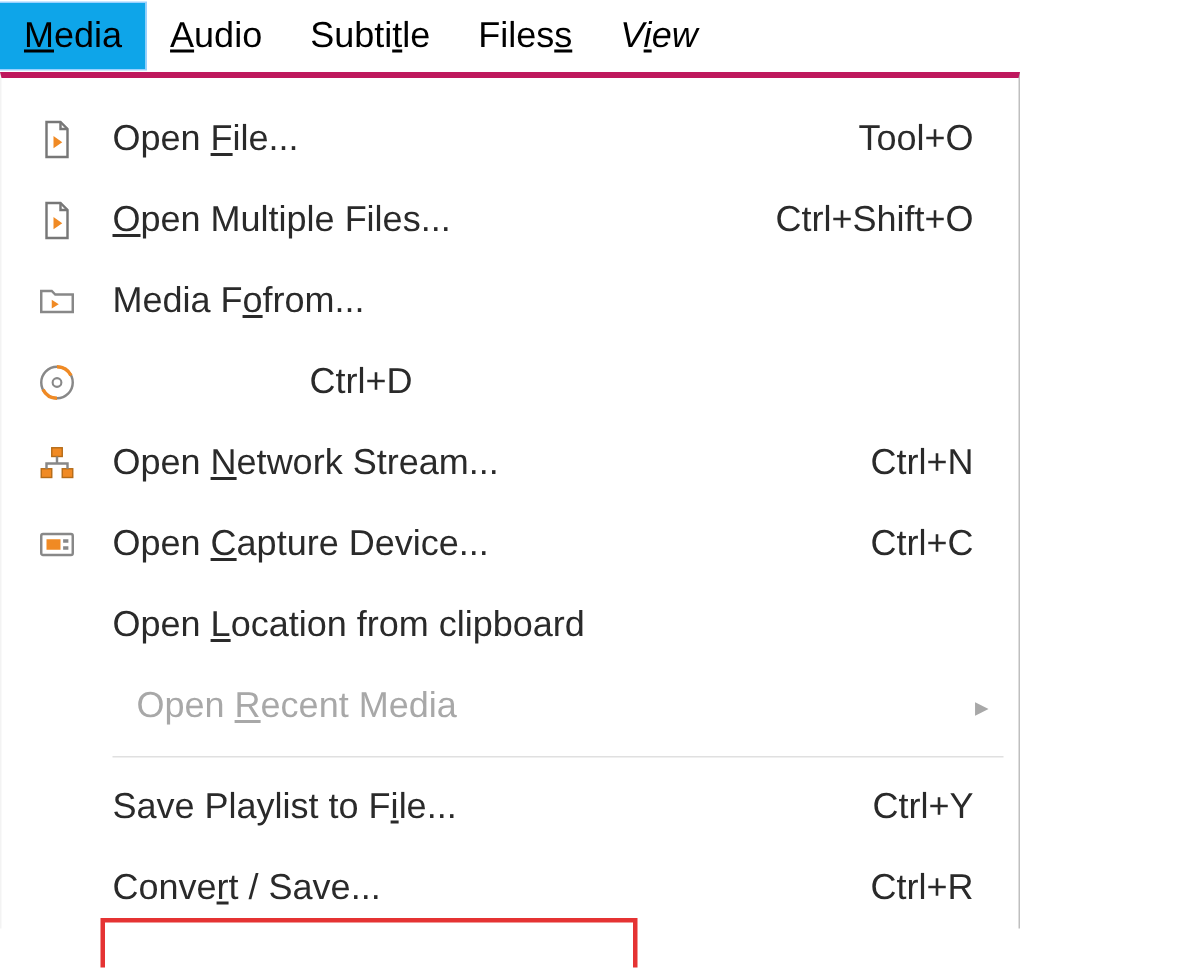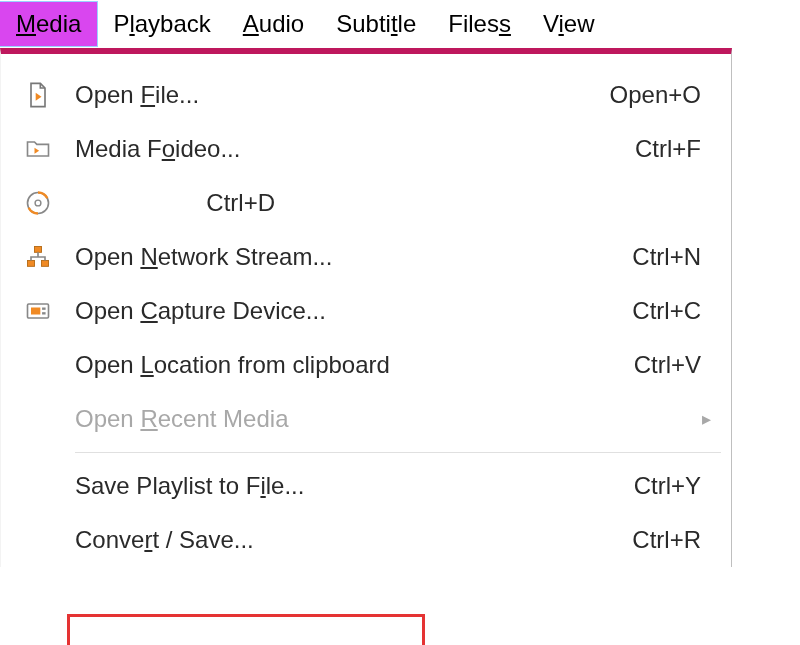--- a/index.html
+++ b/index.html
@@ -18,32 +18,32 @@
     align-items: center;
     height: 48px;
     font-size: 24px;
     user-select: none;
   }
   .menubar-item {
     padding: 8px 16px 8px 16px;
     white-space: nowrap;
   }
   .menubar-item.active {
-    background: #d946ef;
+    background: #0ea5e9;
     outline: 1px solid #99d1ff;
   }
   .mnemonic {
     text-decoration: underline;
   }
   
   .dropdown {
-    border-top: 6px solid #be185d;
+    border-top: 4px solid #be185d;
     border-right: 1px solid #bfbfbf;
     border-left: 1px solid #f3f3f3;
-    width: 732px;
+    width: 680px;
     box-sizing: border-box;
     padding-top: 14px;
     font-size: 24px;
   }
   .menu-row {
     display: flex;
     align-items: center;
     height: 54px;
     padding: 0 30px 0 0;
     position: relative;
@@ -63,21 +63,21 @@
     color: #2a2a2a;
     white-space: nowrap;
     padding-left: 20px;
     text-align: right;
     min-width: 180px;
   }
   .menu-row.disabled .label,
   .menu-row.disabled .shortcut {
     color: #a8a8a8;
   }
-  .menu-row.disabled { color: #a8a8a8; }
+  .menu-row.disabled { color: #a8a8a8; padding-left: 16px; }
   .menu-separator {
     height: 1px;
     background: #e0e0e0;
     margin: 6px 10px 6px 74px;
   }
   .submenu-arrow {
     position: absolute;
     right: 20px;
     top: 50%;
     transform: translateY(-50%);
@@ -93,64 +93,73 @@
   .icon-slot svg { width: 28px; height: 28px; display: block; }
 </style>
 </head>
 <body>
 
 <div class="menubar">
   <div class="menubar-item active">
     <span></span><span class="mnemonic">M</span><span>edia</span>
   </div>
   <div class="menubar-item">
-    <span>P</span><span class="mnemonic">l</span><span>ayback</span>
-  </div>
-  <div class="menubar-item">
     <span></span><span class="mnemonic">A</span><span>udio</span>
   </div>
   <div class="menubar-item">
     <span>Subti</span><span class="mnemonic">t</span><span>le</span>
   </div>
   <div class="menubar-item">
     <span>Files</span><span class="mnemonic">s</span><span></span>
   </div>
-  <div class="menubar-item" style="padding-right:4px;">
+  <div class="menubar-item" style="padding-right:4px;font-style:italic;">
     <span>V</span><span class="mnemonic">i</span><span>ew</span>
   </div>
 </div>
 
 <div class="dropdown" style="position:relative;">
 
   <div class="menu-row">
     <span class="icon-slot">
       <svg viewBox="0 0 24 24">
           <path d="M6 2h8l4 4v16H6z" fill="#fff" stroke="#777" stroke-width="1.4"></path>
           <path d="M14 2v4h4" fill="none" stroke="#777" stroke-width="1.4"></path>
           <path d="M10 10l5 3.5-5 3.5z" fill="#f08a24"></path>
         </svg>
     </span>
     <span class="label">
       <span>Open </span><span class="mnemonic">F</span><span>ile...</span>
     </span>
-    <span class="shortcut">Open+O</span>
-  </div>
-
+    <span class="shortcut">Tool+O</span>
+  </div>
+
+  <div class="menu-row">
+    <span class="icon-slot">
+      <svg viewBox="0 0 24 24">
+          <path d="M6 2h8l4 4v16H6z" fill="#fff" stroke="#777" stroke-width="1.4"></path>
+          <path d="M14 2v4h4" fill="none" stroke="#777" stroke-width="1.4"></path>
+          <path d="M10 10l5 3.5-5 3.5z" fill="#f08a24"></path>
+        </svg>
+    </span>
+    <span class="label">
+      <span></span><span class="mnemonic">O</span><span>pen Multiple Files...</span>
+    </span>
+    <span class="shortcut">Ctrl+Shift+O</span>
+  </div>
 
   <div class="menu-row">
     <span class="icon-slot">
       <svg viewBox="0 0 24 24">
           <path d="M3 6h6l2 2h10v10H3z" fill="#fff" stroke="#888" stroke-width="1.4"></path>
           <path d="M9 11l4 2.5-4 2.5z" fill="#f08a24"></path>
         </svg>
     </span>
     <span class="label">
-      <span>Media F</span><span class="mnemonic">o</span><span>ideo...</span>
-    </span>
-    <span class="shortcut">Ctrl+F</span>
+      <span>Media F</span><span class="mnemonic">o</span><span>from...</span>
+    </span>
   </div>
 
   <div class="menu-row">
     <span class="icon-slot">
       <svg viewBox="0 0 24 24">
           <circle cx="12" cy="12" r="9" fill="#fff" stroke="#888" stroke-width="1.4"></circle>
           <circle cx="12" cy="12" r="2.5" fill="#fff" stroke="#888" stroke-width="1.2"></circle>
           <path d="M12 3a9 9 0 0 1 8 5" fill="none" stroke="#f08a24" stroke-width="2"></path>
           <path d="M12 21a9 9 0 0 1-8-5" fill="none" stroke="#f08a24" stroke-width="2"></path>
         </svg>
@@ -186,21 +195,20 @@
       <span>Open </span><span class="mnemonic">C</span><span>apture Device...</span>
     </span>
     <span class="shortcut">Ctrl+C</span>
   </div>
 
   <div class="menu-row">
     <span class="icon-slot"></span>
     <span class="label">
       <span>Open </span><span class="mnemonic">L</span><span>ocation from clipboard</span>
     </span>
-    <span class="shortcut">Ctrl+V</span>
   </div>
 
   <div class="menu-row disabled">
     <span class="icon-slot"></span>
     <span class="label">
       <span>Open </span><span class="mnemonic">R</span><span>ecent Media</span>
     </span>
     <span class="submenu-arrow">▸</span>
   </div>
 

